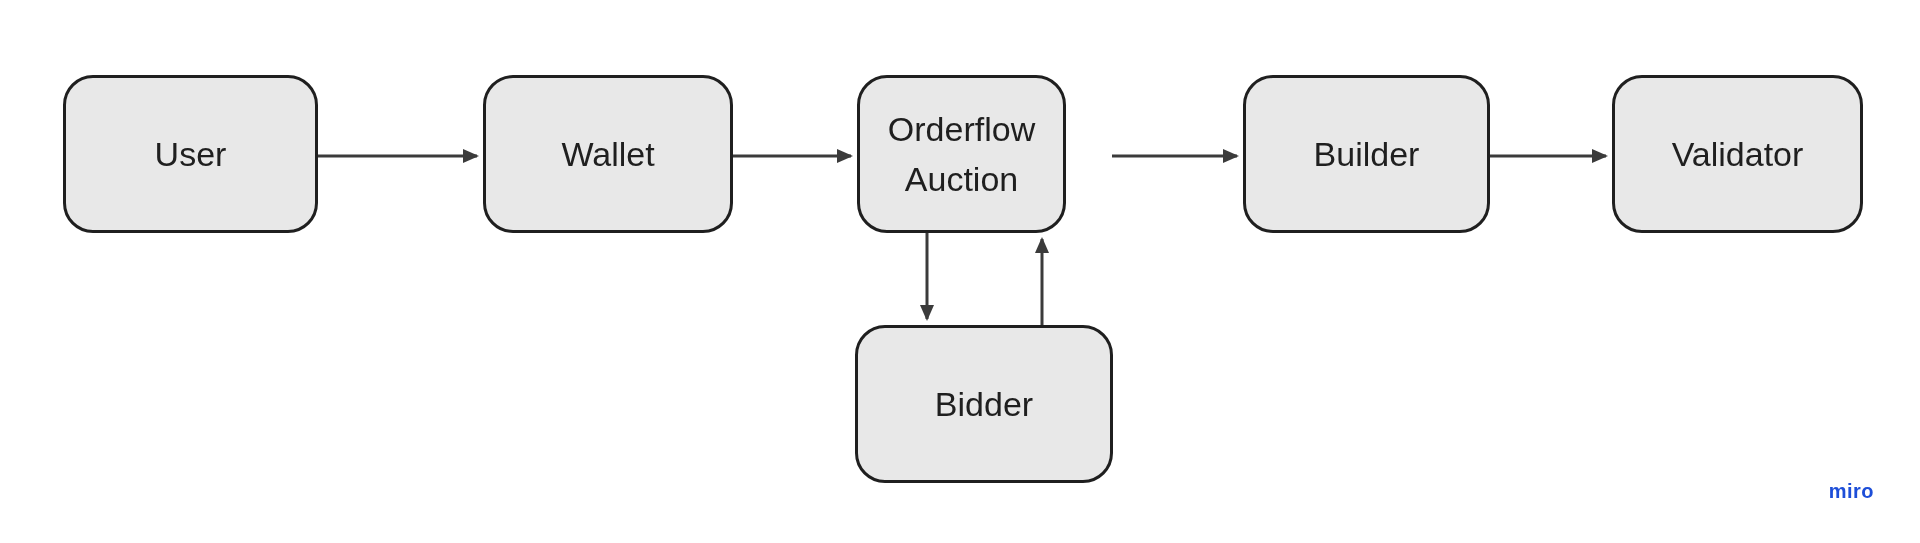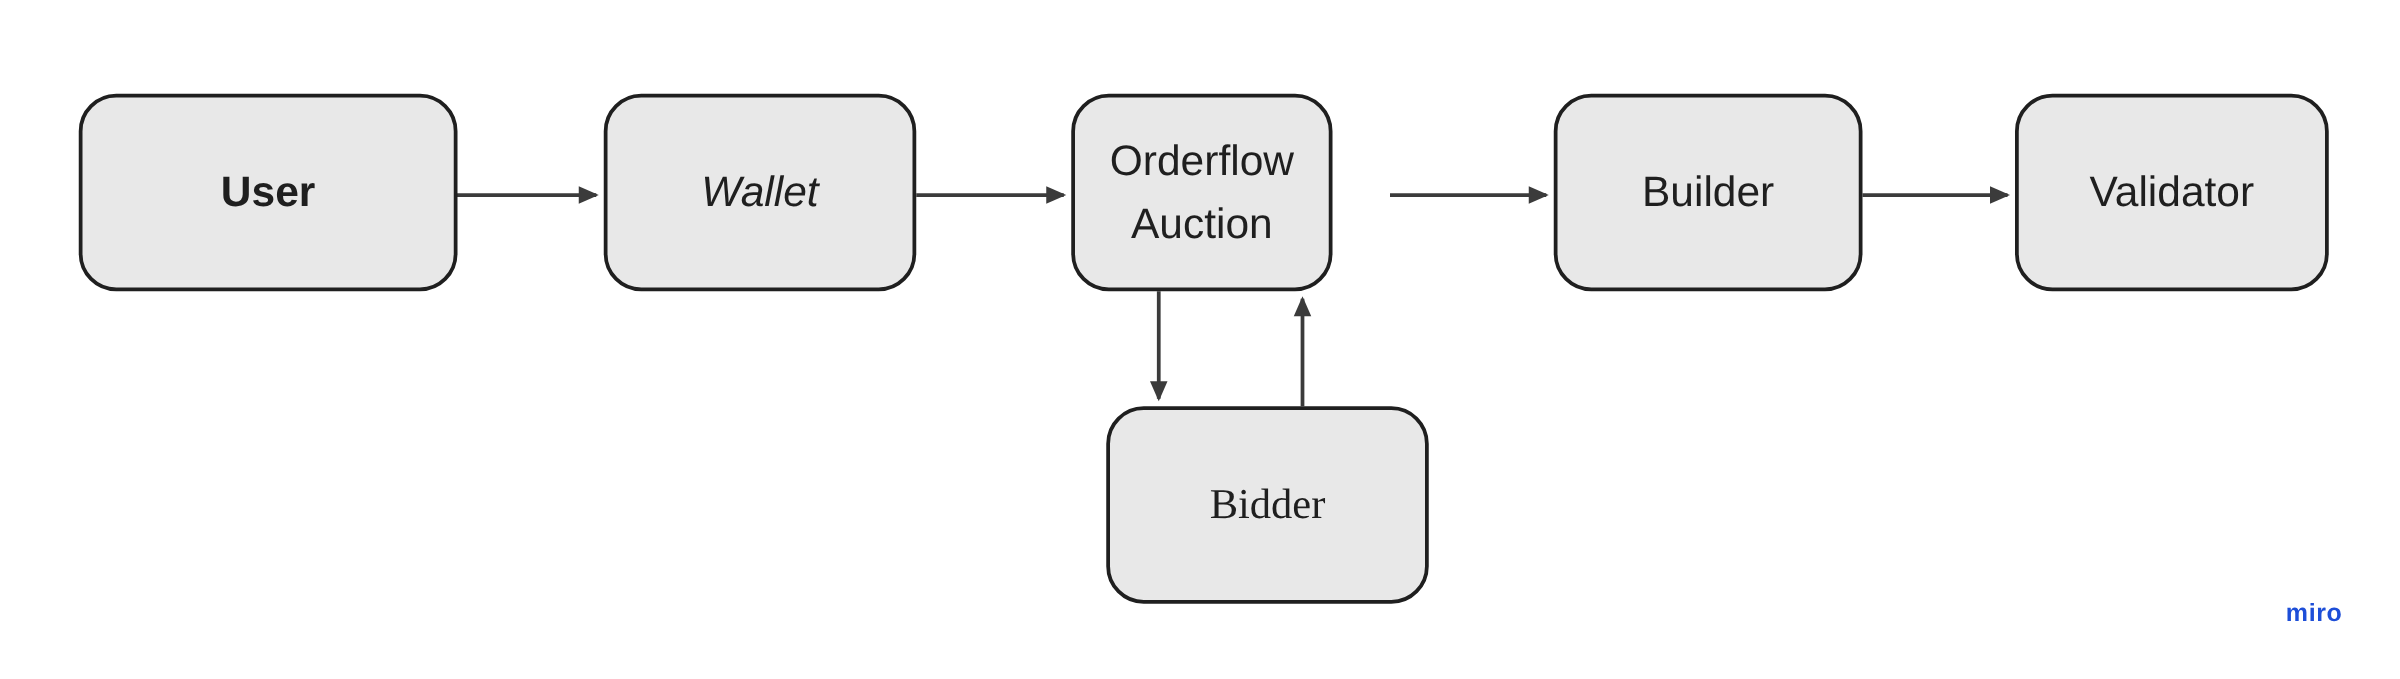--- a/index.html
+++ b/index.html
@@ -34,26 +34,26 @@
     justify-content: center;
     z-index: 2;
   }
   .node .label {
     font-size: 34px;
     line-height: 50px;
     color: #1f1f1f;
     text-align: center;
     user-select: none;
   }
-  #node-user        { left: 63px;   top: 75px;  width: 303px; height: 158px; font-weight: bold; }
-  #node-wallet      { left: 483px;  top: 75px;  width: 250px; height: 158px; font-style: italic; }
+  #node-user        { left: 63px;   top: 75px;  width: 255px; height: 158px; }
+  #node-wallet      { left: 483px;  top: 75px;  width: 250px; height: 158px; }
   #node-orderflow   { left: 857px;  top: 75px;  width: 209px; height: 158px; }
   #node-builder     { left: 1243px; top: 75px;  width: 247px; height: 158px; }
   #node-validator   { left: 1612px; top: 75px;  width: 251px; height: 158px; align-items: center; }
-  #node-bidder      { left: 885px;  top: 325px; width: 258px; height: 158px; font-family: Liberation Serif, serif; }
+  #node-bidder      { left: 855px;  top: 325px; width: 258px; height: 158px; }
   #node-orderflow .label { max-width: 185px; }
   .watermark {
     position: absolute;
     right: 46px;
     bottom: 40px;
     font-size: 20px;
     font-weight: 600;
     letter-spacing: 0.5px;
     color: #1d4ed8;
     z-index: 3;

